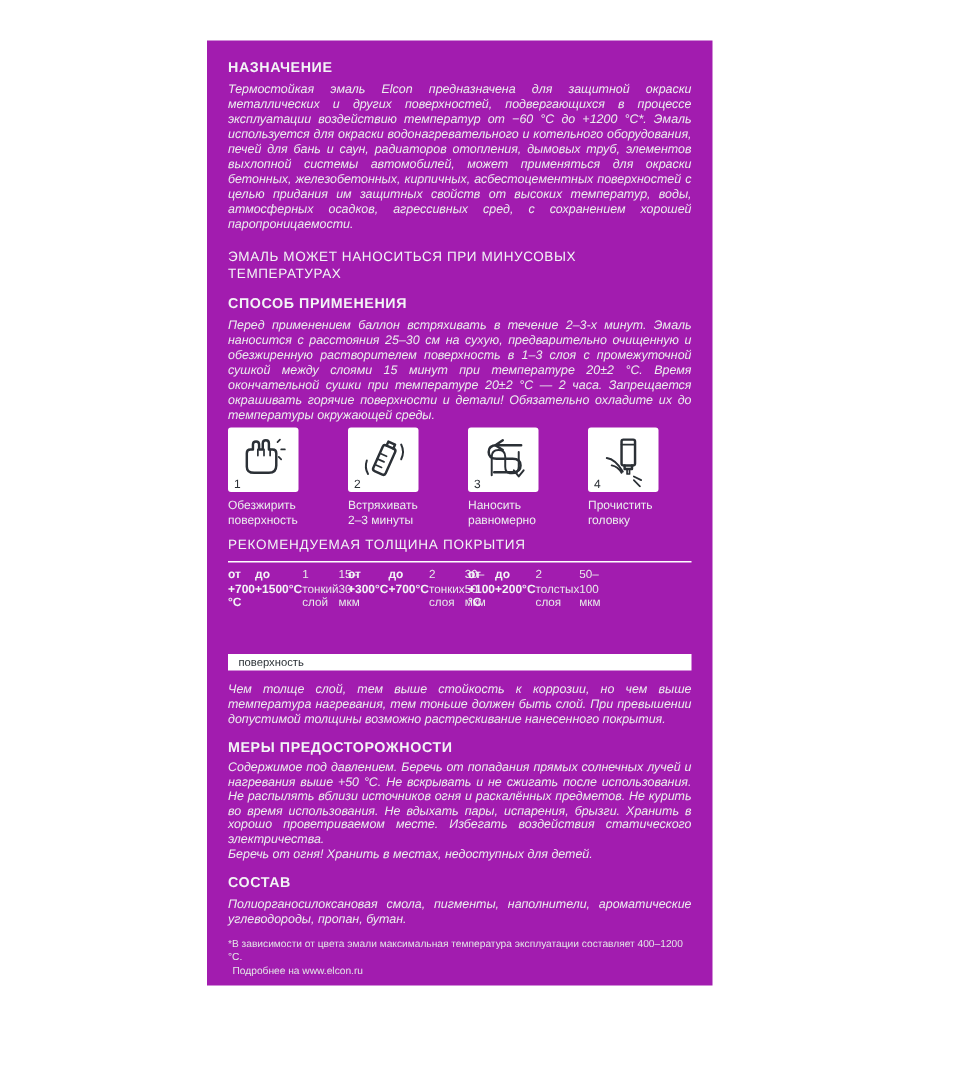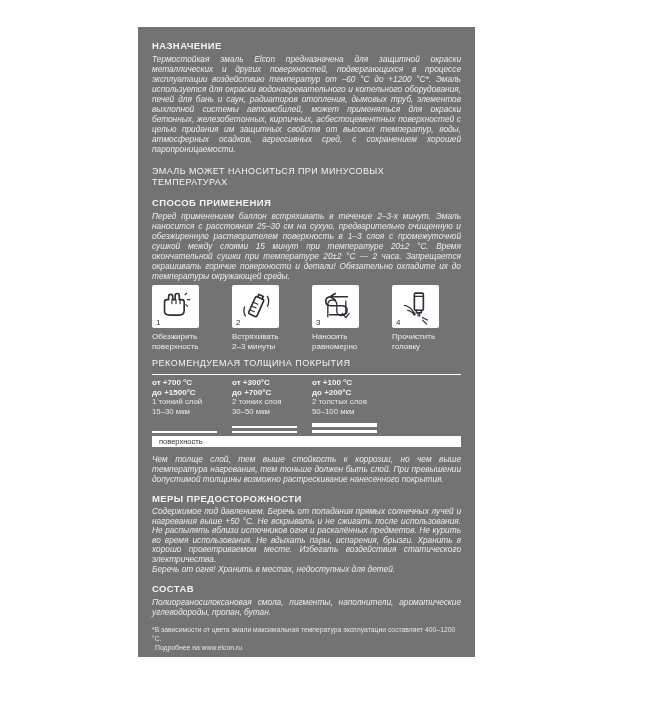--- a/index.html
+++ b/index.html
@@ -1,21 +1,21 @@
 <!DOCTYPE html>
 <html><head>
 <meta charset="utf-8">
 <style>
   * { margin:0; padding:0; box-sizing:border-box; }
   html,body { width:647px; height:721px; background:#ffffff;
     font-family:"Liberation Sans", sans-serif; }
   .stage { position:relative; width:647px; height:721px; background:#ffffff; overflow:hidden; }
 
   .label { position:absolute; left:138px; top:27px; width:337px; height:630px;
-    background:#737373; color:#f3f4f6; padding:13px 14px 0 14px; }
+    background:#a21caf; color:#f3f4f6; padding:13px 14px 0 14px; }
 
   .sec-title { font-size:9.5px; font-weight:bold; letter-spacing:.4px; line-height:11px;
     margin-bottom:3px; }
   .body-p { font-size:8.3px; line-height:10px; text-align:justify; color:#eceeef;font-style:italic; }
 
   .caps-line { margin-top:12px; font-size:9px; letter-spacing:.4px; line-height:11px; }
 
   .s-app { margin-top:9px; }
 
   
@@ -26,21 +26,21 @@
   .icon-box svg { width:38px; height:36px; }
   .step-num { position:absolute; left:4px; bottom:1px; font-size:8px; color:#2b3036; }
   .step-cap { margin-top:4px; font-size:8px; line-height:9.5px; color:#eceeef; }
   .step-cap span { display:block; }
 
   
   .s-thick { margin-top:7px; }
   .thick-title { font-size:9px; letter-spacing:.5px; line-height:11px; }
   .thick-rule { margin-top:5px; height:1px; background:#ffffff; }
   .tcols { display:flex; gap:15px; margin-top:3px; height:55px; }
-  .tcol { width:65px; display:flex; flex-direction:column; }
+  .tcol { width:65px; display:flex; }
   .trange { font-size:8px; font-weight:bold; line-height:9.5px; }
   .tdesc { font-size:7.8px; line-height:9.5px; color:#e7e9ea; }
   .stripes { margin-top:auto; display:flex; flex-direction:column; justify-content:flex-end; gap:3px; }
   .stripe { width:100%; background:#ffffff; }
   .stripe.thin { height:2px; }
   .stripe.thick { height:3.5px; }
   .surface-bar { margin-top:3px; background:#ffffff; color:#2b3036; font-size:7.5px;
     line-height:11px; height:11px; padding:0 7px; }
   .thick-note { margin-top:7px; }
 

